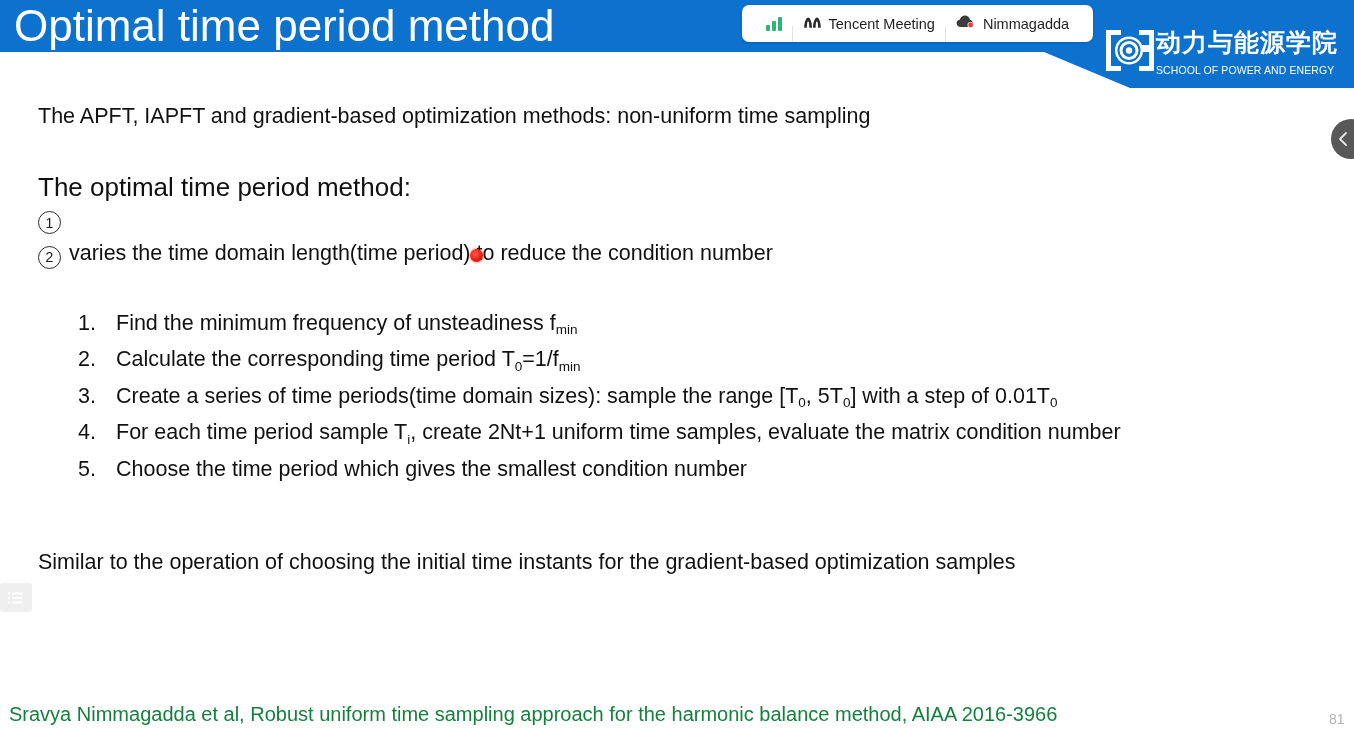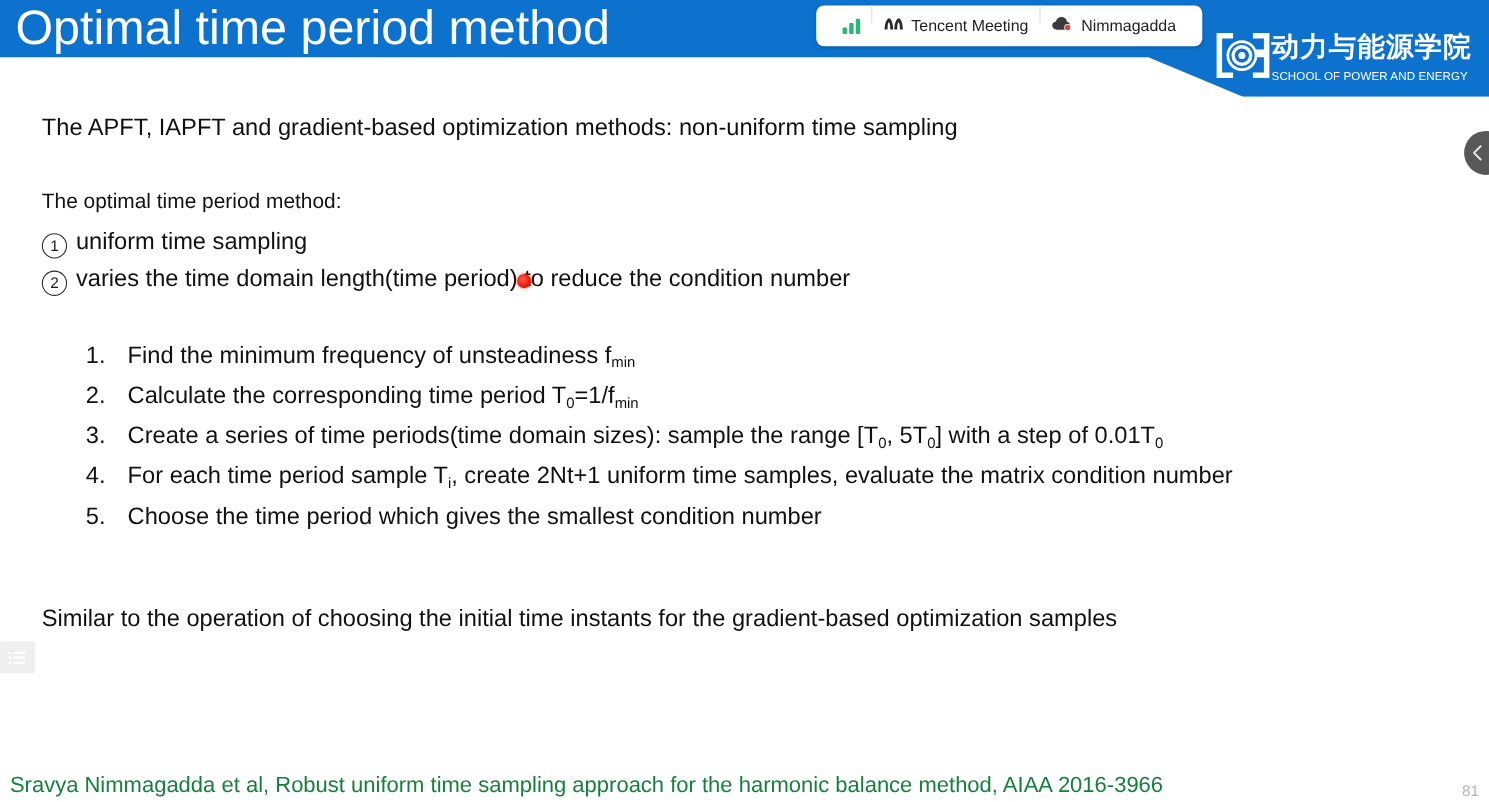--- a/index.html
+++ b/index.html
@@ -40,21 +40,21 @@
 
   
   #meeting-toolbar {
     position: absolute;
     left: 742px;
     top: 5px;
     height: 37px;
     background: #ffffff;
     border-radius: 7px;
     display: flex;
-    align-items: flex-start;
+    align-items: flex-end;
     padding: 0 14px;
     box-sizing: border-box;
     box-shadow: 0 1px 3px rgba(0,0,0,0.18);
   }
   .tb-item {
     display: flex;
     align-items: center;
     gap: 7px;
     padding: 0 10px;
     height: 100%;
@@ -123,21 +123,21 @@
     width: 1270px;
     font-size: 21.5px;
     line-height: 1.0;
     color: #111111;
   }
   .para {
     margin: 0 0 0 0;
     white-space: nowrap;
   }
   #line-intro { position: absolute; left: 0;  top: 6px;  font-size: 21.5px; }
-  #line-method { position: absolute; left: 0; top: 74px; font-size: 19px; }
+  #line-method { position: absolute; left: 0; top: 74px; font-size: 26px; }
 
   .circled-row {
     position: absolute;
     left: 0;
     display: flex;
     align-items: baseline;
     gap: 8px;
     font-size: 21.5px;
     white-space: nowrap;
   }
@@ -318,21 +318,20 @@
 </div>
 
 <div id="slide-body">
 
   <div id="line-intro" class="para">The APFT, IAPFT and gradient-based optimization methods: non-uniform time sampling</div>
 
   <div id="line-method" class="para">The optimal time period method:</div>
 
   <div id="circ-row-1" class="circled-row">
     <span class="circ-num">1</span>
-    <span>uniform time sampling</span>
   </div>
 
   <div id="circ-row-2" class="circled-row">
     <span class="circ-num">2</span>
     <span>varies the time domain length(time period) to reduce the condition number</span>
   </div>
 
   <ol id="num-list">
     <li>
       <span class="li-num">1.</span>

